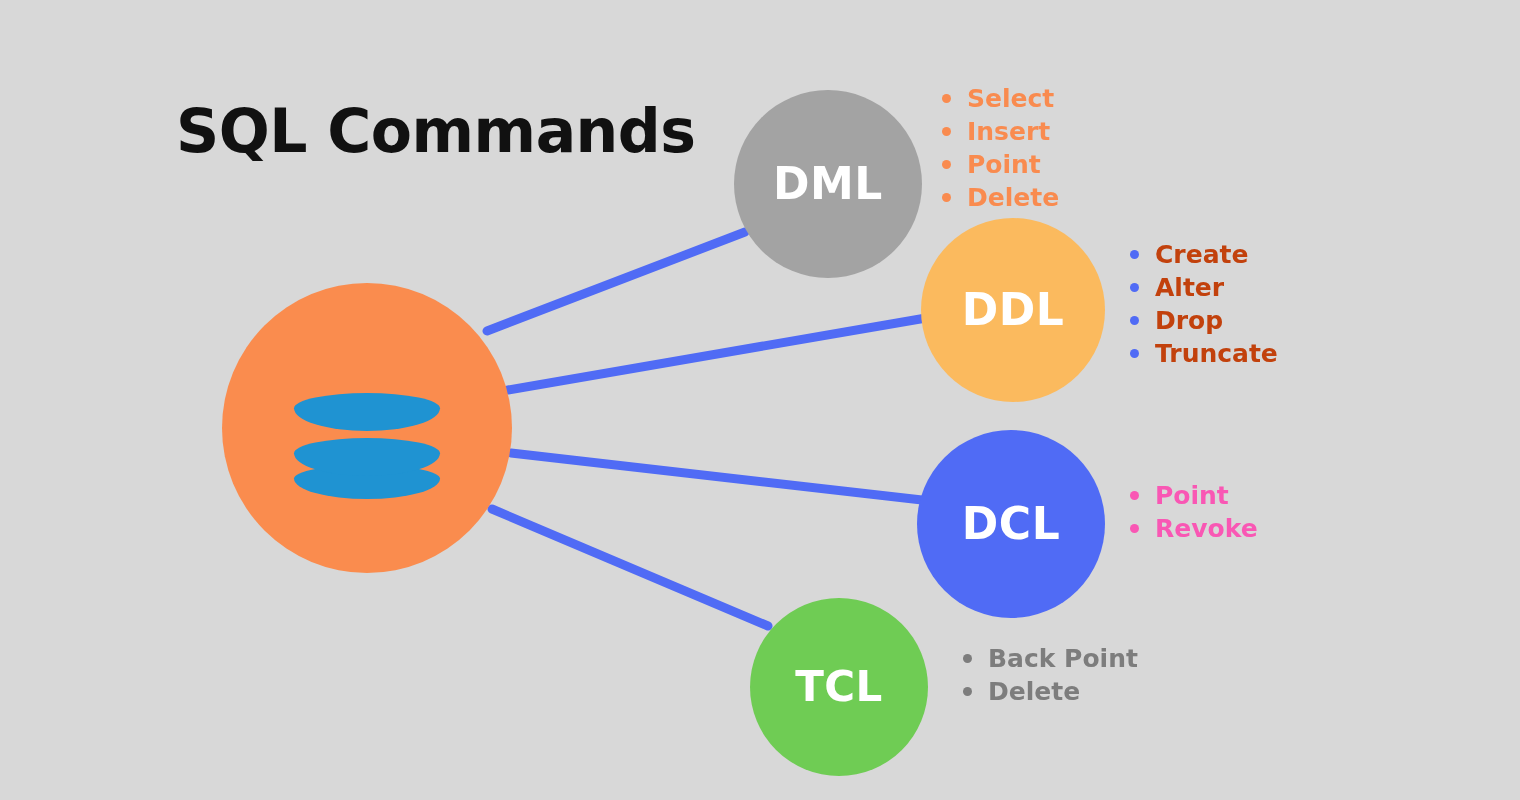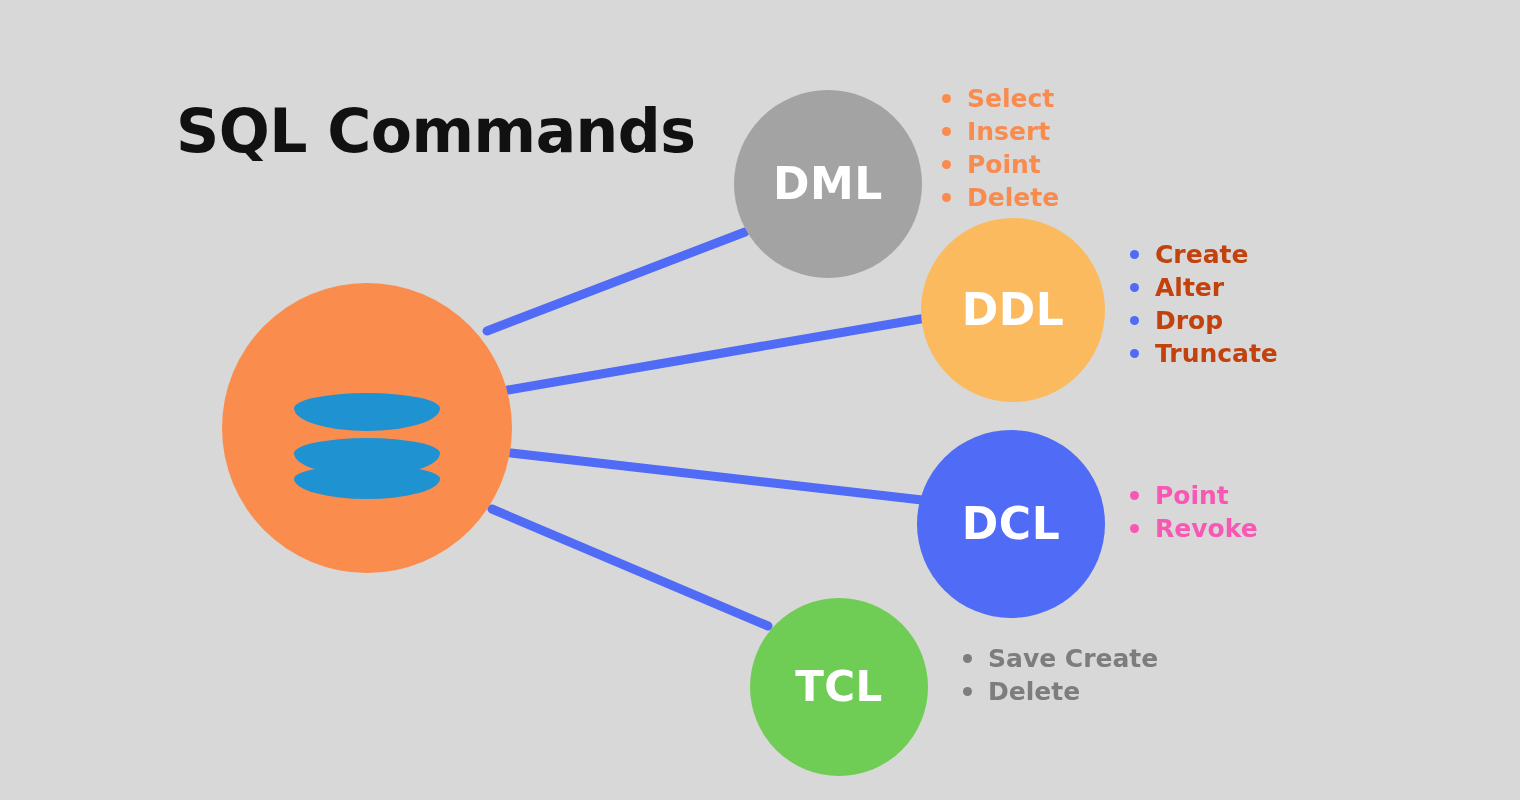--- a/index.html
+++ b/index.html
@@ -237,21 +237,21 @@
       </li>
     <li>
         <span class="bullet"></span>
         <span>Revoke</span>
       </li>
   </ul>
 
   <ul class="cmd-list" id="list-tcl">
     <li>
         <span class="bullet"></span>
-        <span>Save Create</span>
+        <span>Back Point</span>
       </li>
     <li>
         <span class="bullet"></span>
         <span>Delete</span>
       </li>
   </ul>
 
 </div>
 
 </body></html>

